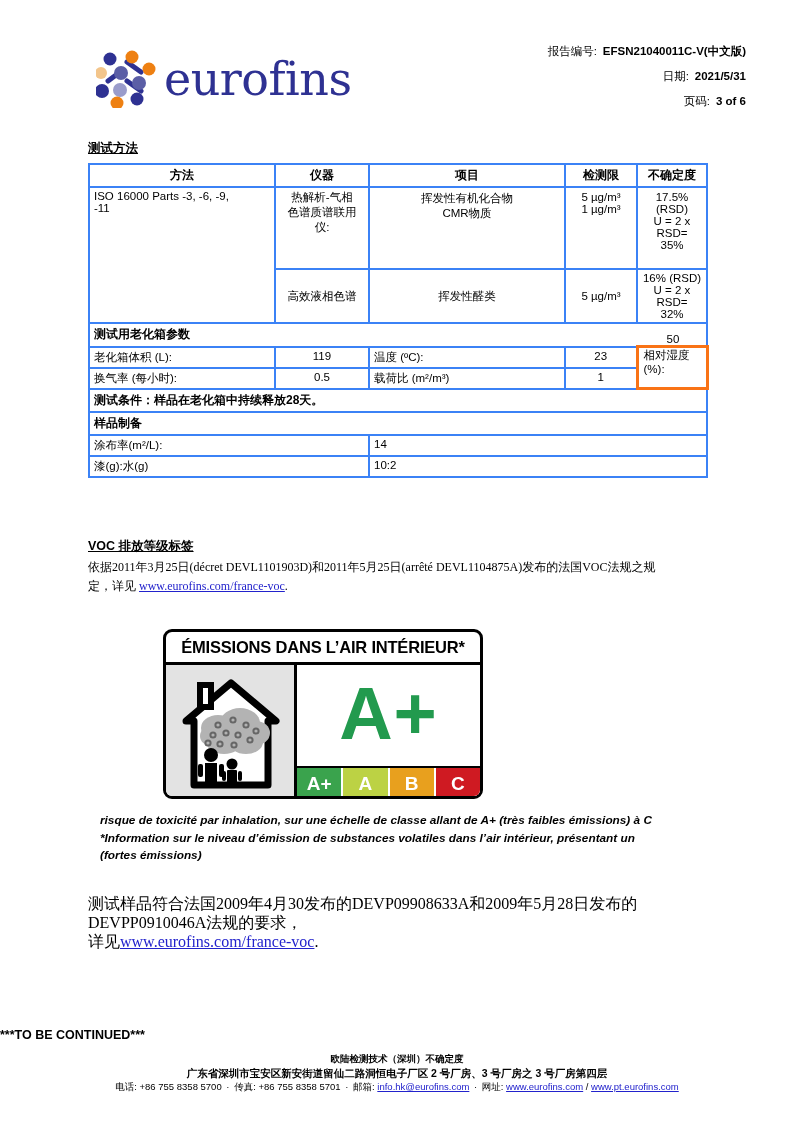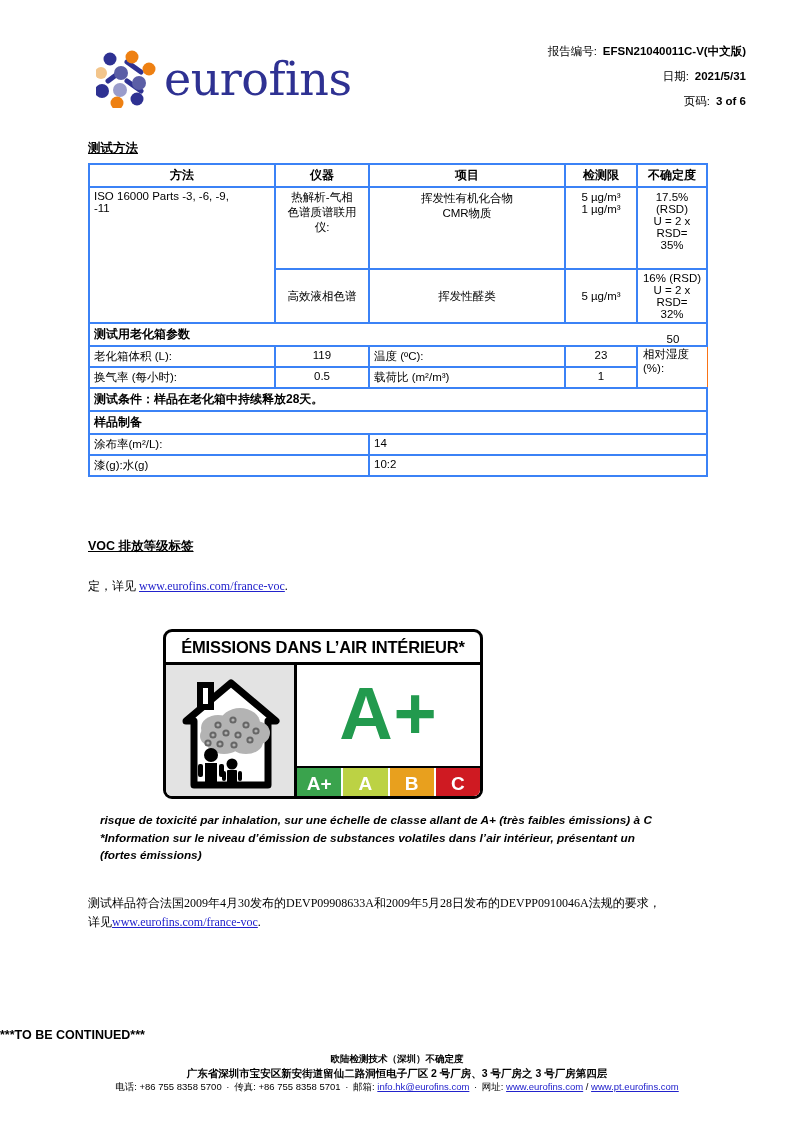--- a/index.html
+++ b/index.html
@@ -238,21 +238,21 @@
     text-align: justify;
   }
   .fr-note .last { text-align: left; }
 
   
   .cn-para {
     position: absolute;
     left: 88px;
     top: 894px;
     width: 625px;
-    font-size: 12px;
+    font-size: 16px;
     line-height: 19px;
     font-family: "Liberation Serif", serif;
   }
 
   
   .continued {
     position: absolute;
     left: 0;
     top: 1028px;
     width: 794px;
@@ -370,21 +370,21 @@
 
       <tr>
         <td class="sub-head" colspan="5">测试用老化箱参数</td>
       </tr>
 
       <tr>
         <td class="param-cell" style="width:160px;">老化箱体积 (L):</td>
         <td class="param-cell c-center" style="width:44px;">119</td>
         <td class="param-cell">温度 (ºC):</td>
         <td class="param-cell c-center">23</td>
-        <td class="param-cell" rowspan="2" style="padding:0; border:1px solid #f97316;">
+        <td class="param-cell" rowspan="2" style="padding:0; border:3px solid #f97316;">
           <div style="display:flex; height:100%; align-items:center;">
             <div style="flex:1; padding-left:5px; font-size:11.5px;">相对湿度 (%):</div>
           </div>
         </td>
       </tr>
       <tr>
         <td class="param-cell">换气率 (每小时):</td>
         <td class="param-cell c-center">0.5</td>
         <td class="param-cell">载荷比 (m²/m³)</td>
         <td class="param-cell c-center">1</td>
@@ -405,21 +405,21 @@
         <td class="param-cell" colspan="2">漆(g):水(g)</td>
         <td class="param-cell" colspan="3">10:2</td>
       </tr>
     </tbody>
   </table>
 
   <div style="position:absolute; left:641px; top:333px; width:64px; text-align:center; font-size:11.5px;">50</div>
 
   <div class="voc-title">VOC 排放等级标签</div>
   <div class="voc-para">
-    <br>
+    <span>依据2011年3月25日(décret DEVL1101903D)和2011年5月25日(arrêté DEVL1104875A)发布的法国VOC法规之规</span><br>
     <span>定，详见 </span><a class="lnk" href="#">www.eurofins.com/france-voc</a><span>.</span>
   </div>
 
   <div class="emis-label">
     <div class="emis-title">ÉMISSIONS DANS L’AIR INTÉRIEUR*</div>
     <div class="emis-body">
       <div class="emis-left">
         <div class="house">
           <svg viewBox="0 0 106 116" width="106" height="116" aria-hidden="true">
             <path d="M8 48 L53 10 L98 48 L90 48 L90 112 L16 112 L16 48 Z" fill="#ffffff" stroke="#000000" stroke-width="7" stroke-linejoin="round"></path>

